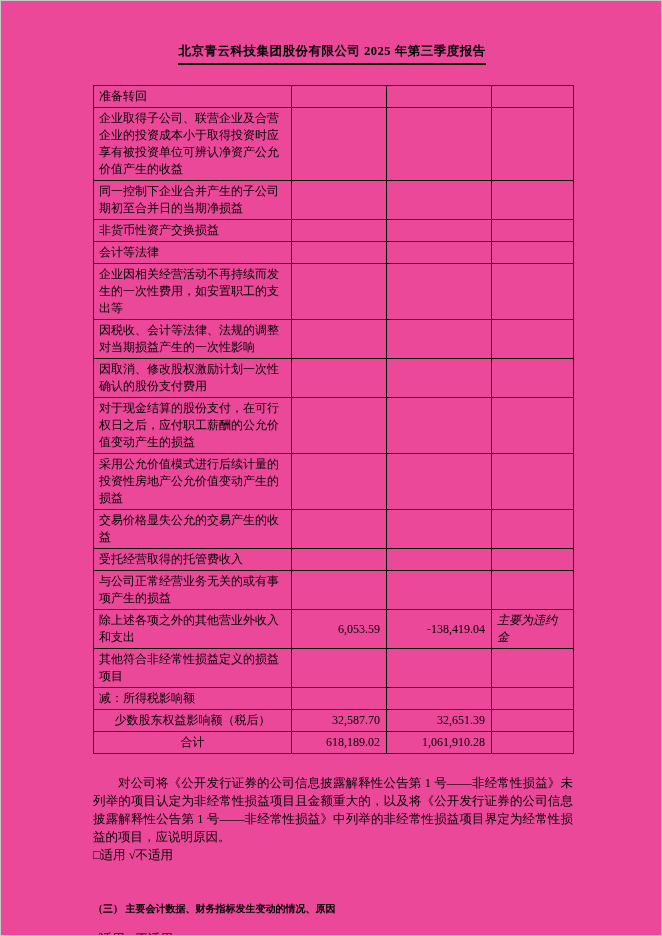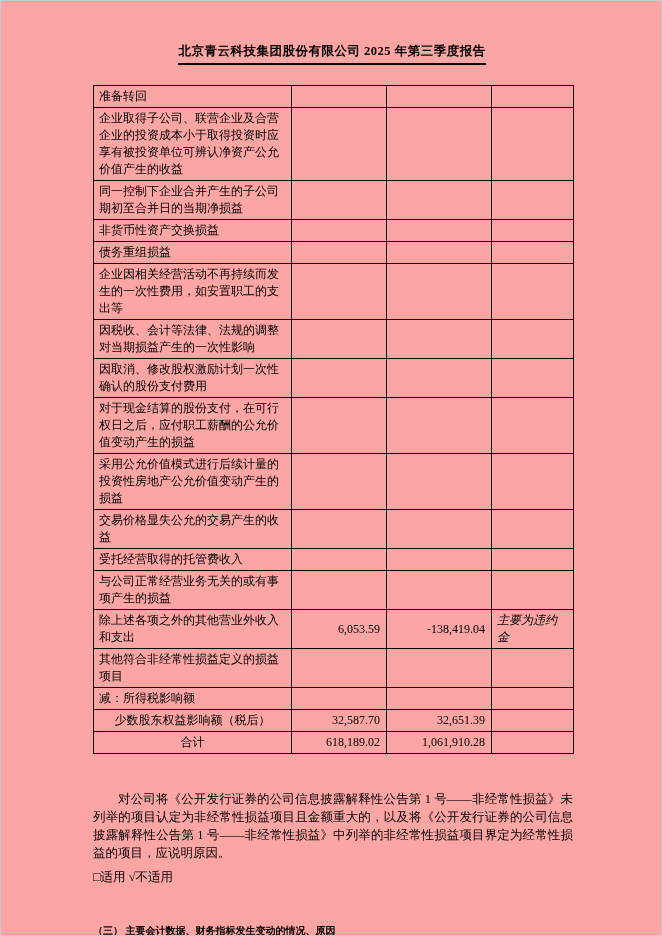--- a/index.html
+++ b/index.html
@@ -7,21 +7,21 @@
   body {
     width: 662px;
     height: 936px;
     font-family: "Liberation Serif", serif;
     color: #000;
   }
   .page {
     width: 662px;
     height: 936px;
     border: 1px solid #c9c9c9;
-    background: #fca5a5;
+    background: #ec4899;
     padding: 40px 90px 0 92px;
     overflow: hidden;
   }
   .doc-header { text-align: center; margin-bottom: 20px; }
   .doc-title {
     display: inline-block;
     font-weight: bold;
     font-size: 12.5px;
     letter-spacing: 0.5px;
     border-bottom: 2px solid #000;
@@ -34,29 +34,29 @@
     line-height: 17px;
     padding: 2px 5px;
     vertical-align: middle;
     word-break: break-all;
   }
   .fin-table .cell-label { text-align: left; }
   .fin-table .cell-label.center { text-align: center; }
   .fin-table .cell-num { text-align: right; padding-right: 6px; }
   .fin-table .cell-note { text-align: left; font-style: italic; }
   .para {
-    margin-top: 36px;
+    margin-top: 20px;
     width: 480px;
     font-size: 12.5px;
     line-height: 18px;
     text-align: justify;
     text-indent: 2em;
     word-break: break-all;
   }
-  .applicability { margin-top: 6px; font-size: 12.5px; line-height: 18px; }
+  .applicability { font-size: 12.5px; line-height: 18px; }
   .section-heading {
     margin-top: 36px;
     font-size: 10px;
     font-weight: bold;
     line-height: 18px;
   }
   .applicability2 { margin-top: 12px; font-size: 12.5px; line-height: 18px; }
 </style>
 </head>
 <body>
@@ -93,21 +93,21 @@
           <td class="cell-num"></td>
           <td class="cell-note"></td>
         </tr>
         <tr>
           <td class="cell-label">非货币性资产交换损益</td>
           <td class="cell-num"></td>
           <td class="cell-num"></td>
           <td class="cell-note"></td>
         </tr>
         <tr>
-          <td class="cell-label">债务重组损益</td>
+          <td class="cell-label">会计等法律</td>
           <td class="cell-num"></td>
           <td class="cell-num"></td>
           <td class="cell-note"></td>
         </tr>
         <tr>
           <td class="cell-label">企业因相关经营活动不再持续而发生的一次性费用，如安置职工的支出等</td>
           <td class="cell-num"></td>
           <td class="cell-num"></td>
           <td class="cell-note"></td>
         </tr>

